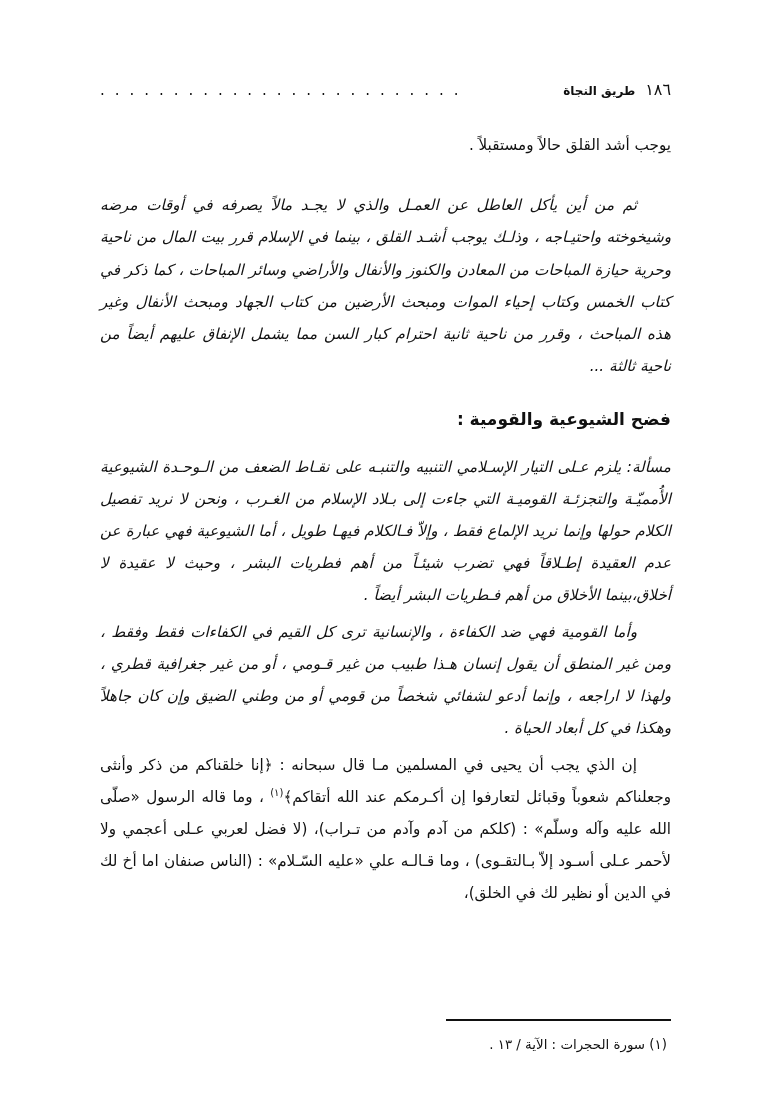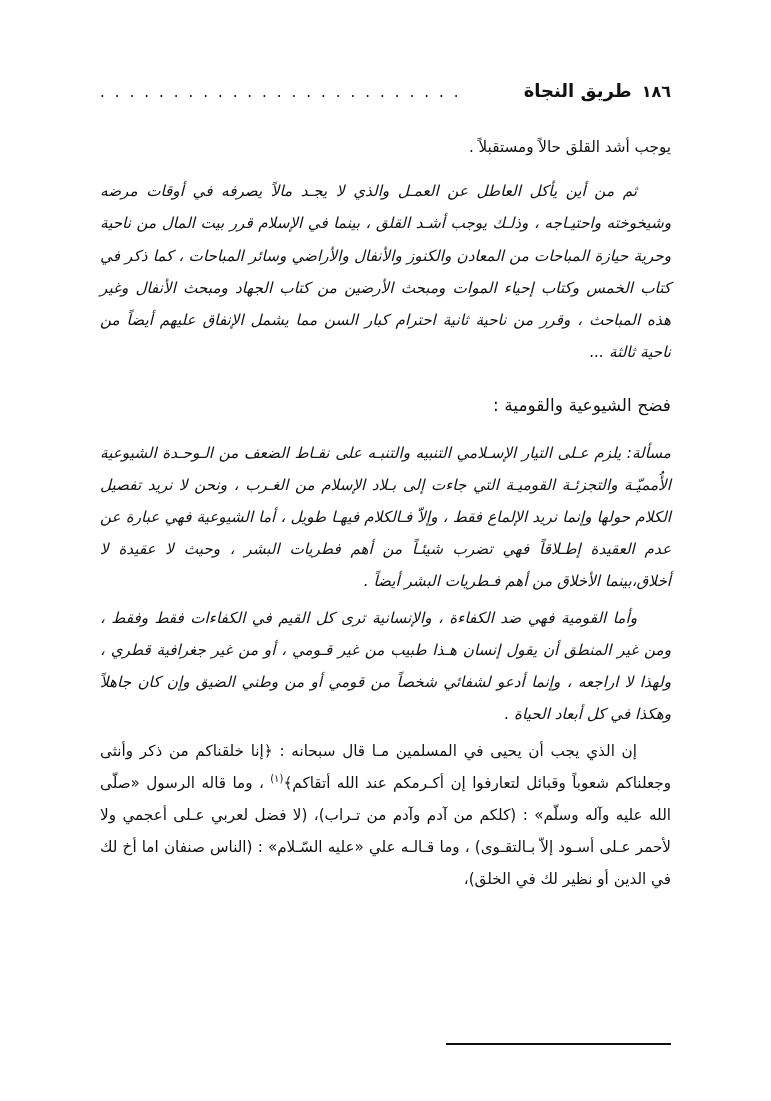--- a/index.html
+++ b/index.html
@@ -37,25 +37,25 @@
     align-items: baseline;
     justify-content: flex-start;
     gap: 10px;
     font-size: 15.5px;
     font-weight: bold;
     margin-bottom: 30px;
     white-space: nowrap;
   }
   .header .page-number {
     font-size: 16px;
-    font-weight: bold;
+    font-weight: normal;
     letter-spacing: 0.5px;
   }
   .header .book-title {
-    font-size: 18px;
+    font-size: 12px;
     font-weight: bold;
   }
   .header .dot-leader {
     font-size: 15px;
     letter-spacing: 2.6px;
     color: #111;
     font-weight: normal;
     overflow: hidden;
     flex: 1 1 auto;
     direction: ltr;
@@ -69,25 +69,25 @@
     text-align: justify;
     text-justify: inter-word;
     margin: 0 0 4px 0;
     text-indent: 0;
   }
   p.indent {
     text-indent: 34px;
   }
   p.lead-line {
     margin-top: 0;
-    margin-bottom: 12px;
+    margin-bottom: 28px;
   }
   .section-heading {
     font-size: 17px;
-    font-weight: normal;
+    font-weight: bold;
     margin: 26px 0 22px 0;
     text-align: right;
   }
   .gap-sm { margin-bottom: 18px; font-style: italic; }
 
   .quran {
     font-weight: normal;
   }
   .sup {
     font-size: 10px;
@@ -138,14 +138,15 @@
     <p class="body-par indent gap-sm">وأما القومية فهي ضد الكفاءة ، والإنسانية ترى    كل القيم في الكفاءات فقط وفقط ، ومن غير المنطق أن يقول إنسان هـذا طبيب من غير قـومي ، أو من غير جغرافية قطري ، ولهذا لا اراجعه ، وإنما أدعو لشفائي شخصاً من قومي أو من وطني الضيق وإن كان جاهلاً وهكذا في كل أبعاد الحياة .</p>
 
     <p class="body-par indent">
       <span>إن الذي يجب أن يحيى في المسلمين مـا قال سبحانه : </span><span class="quran">﴿إنا خلقناكم من ذكر وأنثى وجعلناكم شعوباً وقبائل لتعارفوا إن أكـرمكم عند الله أتقاكم﴾</span><span class="sup">(١)</span><span> ، وما قاله الرسول «صلّى الله عليه وآله وسلّم» : (كلكم من آدم وآدم من تـراب)، (لا فضل لعربي عـلى أعجمي ولا لأحمر عـلى أسـود إلاّ بـالتقـوى) ، وما قـالـه علي «عليه السّـلام» : (الناس صنفان اما أخ لك في الدين أو نظير لك في الخلق)،</span>
     </p>
 
   </div>
 
   <div class="footnote-area">
     <div class="footnote-rule"></div>
+    <p class="footnote-text">(١) سورة الحجرات : الآية / ١٣ .</p>
   </div>
 </div>
 
 </body></html>

